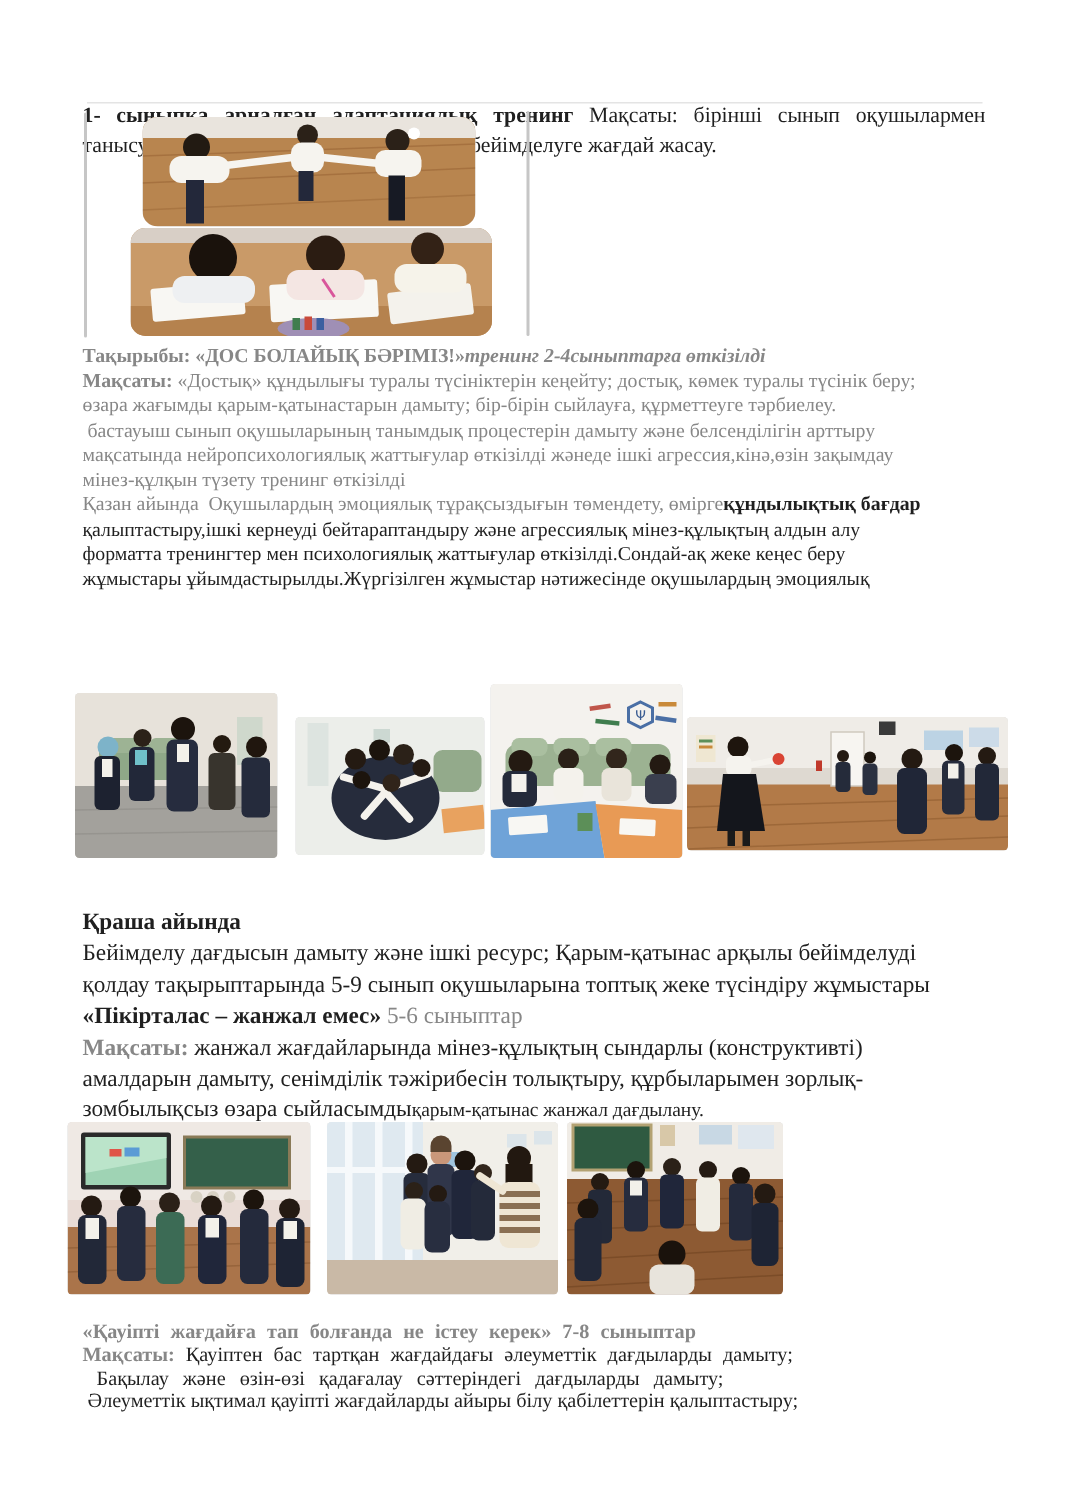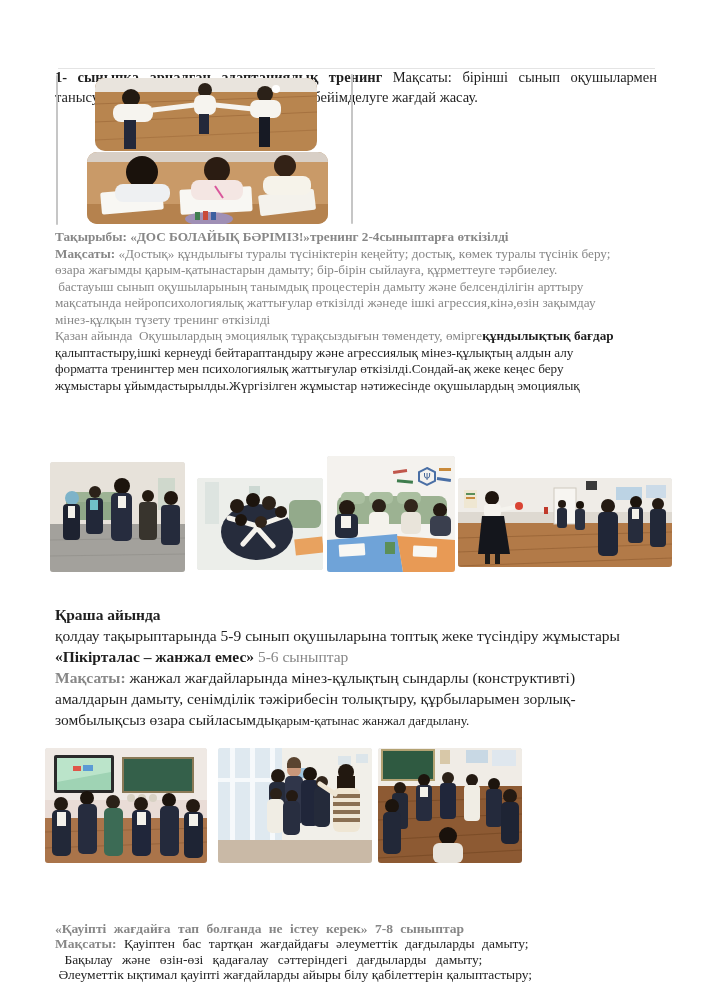--- a/index.html
+++ b/index.html
@@ -6,35 +6,35 @@
   #page{
     position:relative;width:712px;height:1008px;background:#ffffff;overflow:hidden;
     font-family:"Liberation Serif","DejaVu Serif",serif;color:#1f1f1f;
   }
   .abs{position:absolute;}
   .line{white-space:pre-wrap;}
   
   #intro{left:55px;top:28px;width:602px;font-size:14.5px;line-height:20px;margin-top:39px;}
   #intro .l1{text-align:justify;text-align-last:justify;}
   .b{font-weight:bold;}
-  .i{}
+  .i{font-style:italic;}
   
   .vline{width:2px;background:#c6c6c6;border-radius:2px;}
   .hline{height:1px;background:#e4e4e4;}
   .photo{position:absolute;overflow:hidden;background:#ddd;}
   .photo svg{display:block;width:100%;height:100%;}
   
   #training{left:55px;top:229px;width:608px;font-size:13.2px;line-height:16.55px;}
   .gray{color:#878787;}
   .blk{color:#1f1f1f;}
   
   #november{left:55px;top:605px;width:612px;font-size:15.5px;line-height:20.9px;}
   #november .small-tail{font-size:13px;}
   
-  #danger{left:55px;top:921px;width:608px;font-size:13.5px;line-height:15.4px;font-family:Liberation Serif, serif;}
+  #danger{left:55px;top:880px;width:608px;font-size:13.5px;line-height:15.4px;font-family:Liberation Serif, serif;}
   .ws1{word-spacing:4px;}
   .ws2{word-spacing:6px;}
 </style>
 </head>
 <body>
 
 <div id="page">
 
   <div id="intro" class="abs">
     <div class="l1 line"><span class="b">1- сыныпқа арналған адаптациялық тренинг</span><span> Мақсаты: бірінші сынып оқушылармен</span></div>
@@ -205,20 +205,21 @@
       <circle cx="178" cy="24" r="6" fill="#1c140d"></circle>
       <rect x="170" y="29" width="15" height="36" rx="4" fill="#262c3c"></rect>
       <rect x="174" y="31" width="7" height="10" fill="#f3f1ea"></rect>
       <circle cx="200" cy="26" r="6" fill="#241a12"></circle>
       <rect x="192" y="31" width="16" height="38" rx="4" fill="#222838"></rect>
     </svg>
   </div>
 
   <div id="november" class="abs">
     <div class="line b">Қраша айында</div>
+    <div class="line">Бейімделу дағдысын дамыту және ішкі ресурс; Қарым-қатынас арқылы бейімделуді</div>
     <div class="line">қолдау тақырыптарында 5-9 сынып оқушыларына топтық жеке түсіндіру жұмыстары</div>
     <div class="line"><span class="b">«Пікірталас – жанжал емес»</span><span class="gray"> 5-6 сыныптар</span></div>
     <div class="line"><span class="b gray">Мақсаты:</span><span> жанжал жағдайларында мінез-құлықтың сындарлы (конструктивті)</span></div>
     <div class="line">амалдарын дамыту, сенімділік тәжірибесін толықтыру, құрбыларымен зорлық-</div>
     <div class="line"><span>зомбылықсыз өзара сыйласымды</span><span class="small-tail">қарым-қатынас жанжал дағдылану.</span></div>
   </div>
 
   <div class="photo abs" style="left:45px;top:748px;width:162px;height:115px;border-radius:3px;">
     <svg viewBox="0 0 162 115" preserveAspectRatio="none">
       <rect width="162" height="115" fill="#efe9e4"></rect>

